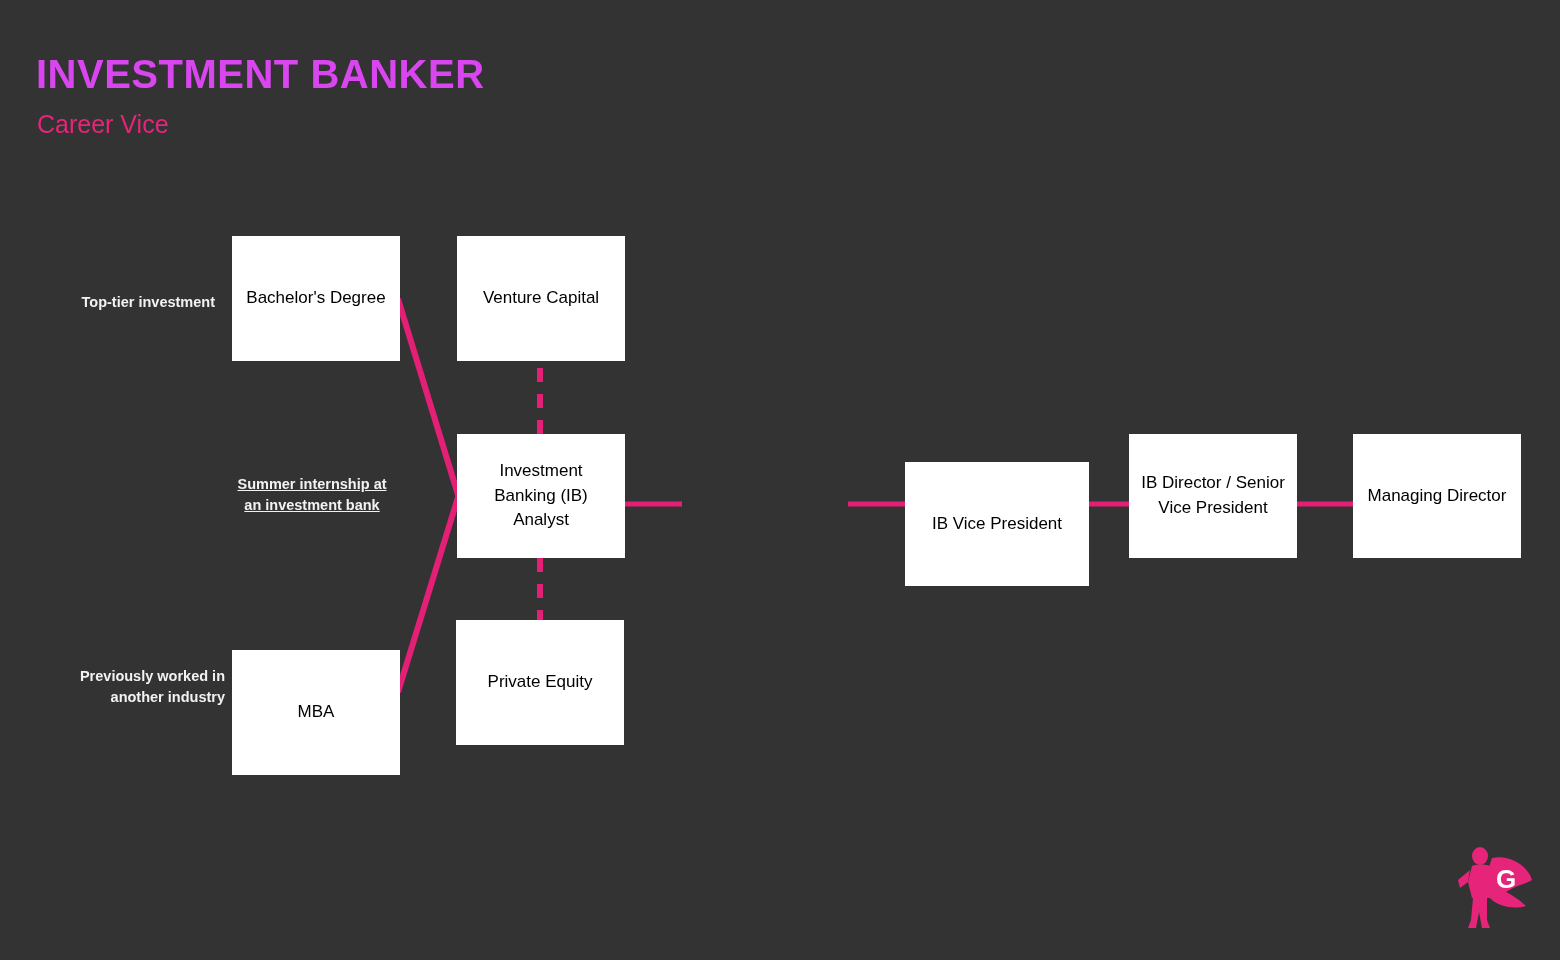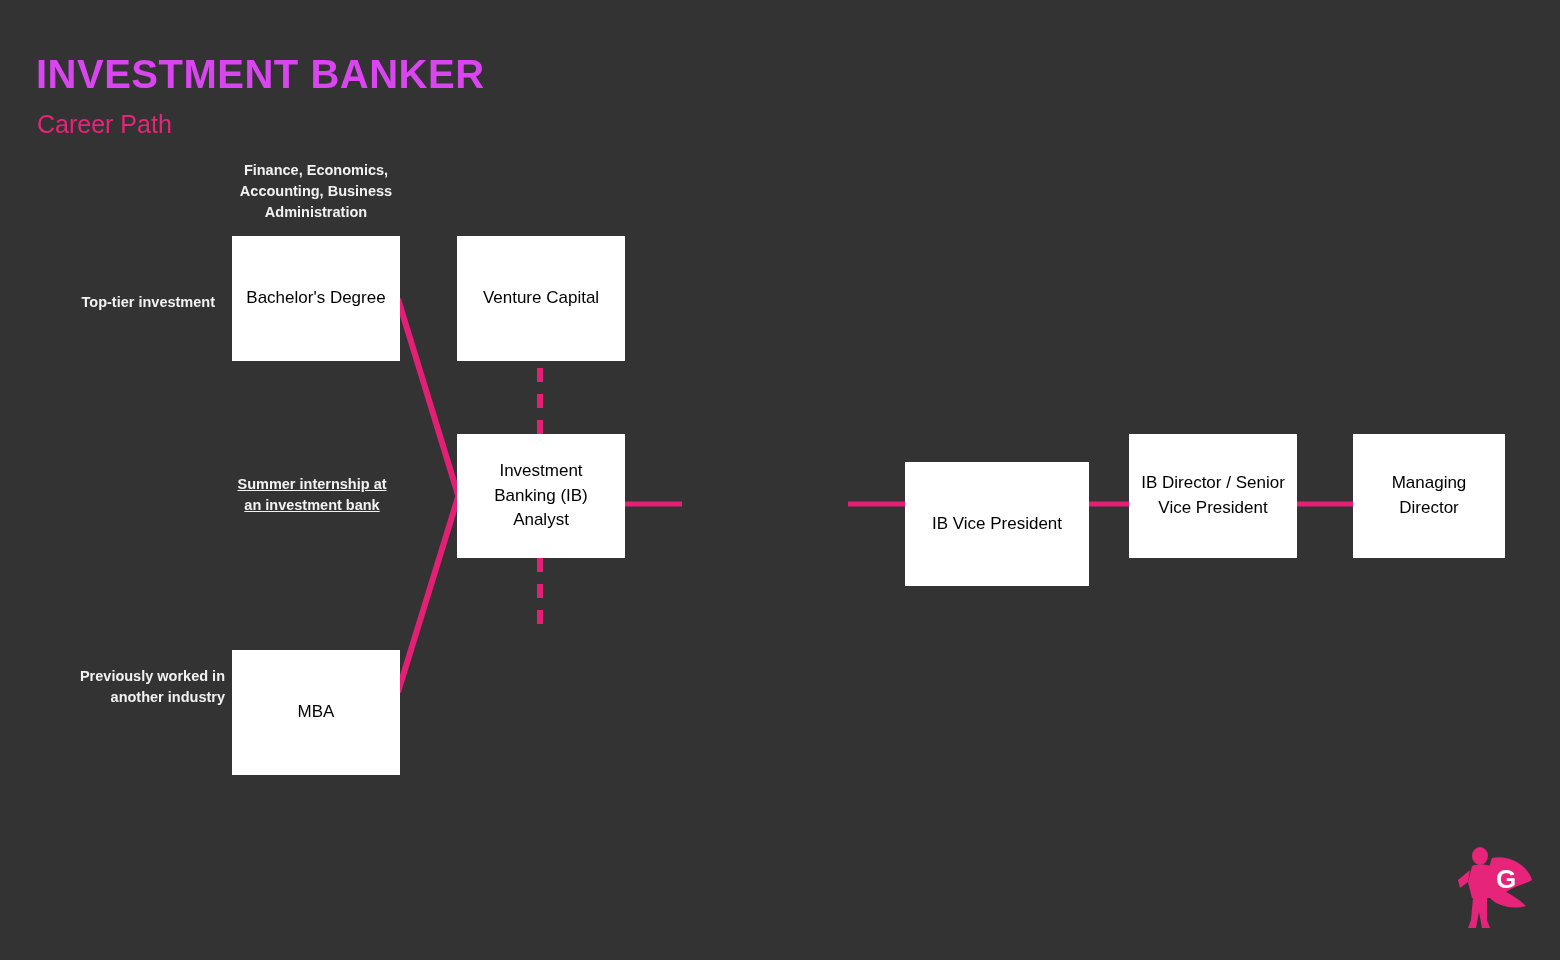--- a/index.html
+++ b/index.html
@@ -87,61 +87,61 @@
     height: 96px;
     z-index: 5;
   }
 </style>
 </head>
 <body>
 
 <div id="canvas">
 
   <div id="title">INVESTMENT BANKER</div>
-  <div id="subtitle">Career Path</div>
+  <div id="subtitle">Career Vice</div>
 
   <svg id="wires" viewBox="0 0 1560 960">
 
     <line x1="398" y1="299" x2="459" y2="498" stroke="#e31f76" stroke-width="6" stroke-linecap="butt"></line>
 
     <line x1="398" y1="692" x2="459" y2="494" stroke="#e31f76" stroke-width="6" stroke-linecap="butt"></line>
 
     <line x1="540" y1="434" x2="540" y2="361" stroke="#e31f76" stroke-width="6" stroke-dasharray="14 12"></line>
 
     <line x1="540" y1="558" x2="540" y2="631" stroke="#e31f76" stroke-width="6" stroke-dasharray="14 12"></line>
 
     <line x1="624" y1="504" x2="682" y2="504" stroke="#e31f76" stroke-width="5"></line>
     <line x1="848" y1="504" x2="906" y2="504" stroke="#e31f76" stroke-width="5"></line>
     <line x1="1072" y1="504" x2="1130" y2="504" stroke="#e31f76" stroke-width="5"></line>
     <line x1="1296" y1="504" x2="1354" y2="504" stroke="#e31f76" stroke-width="5"></line>
   </svg>
 
-  <div class="anno center-al" style="left:228px; top:160px; width:176px;">Finance, Economics, Accounting, Business Administration</div>
 
   <div class="anno right-al" style="left:35px; top:292px; width:180px;">Top-tier investment</div>
 
   <div class="anno center-al" style="left:234px; top:474px; width:156px;text-decoration:underline;">Summer internship at an investment bank</div>
 
   <div class="anno right-al" style="left:45px; top:666px; width:180px;">Previously worked in another industry</div>
 
   <div class="node" style="left:232px; top:236px; width:168px; height:125px;">Bachelor's Degree</div>
 
   <div class="node" style="left:457px; top:236px; width:168px; height:125px;">Venture Capital</div>
 
   <div class="node" style="left:457px; top:434px; width:168px; height:124px;">Investment Banking (IB) Analyst</div>
 
 
   <div class="node" style="left:905px; top:434px; width:184px; height:124px;margin-top:28px;">IB Vice President</div>
 
   <div class="node" style="left:1129px; top:434px; width:168px; height:124px;text-align:center;">IB Director / Senior Vice President</div>
 
-  <div class="node" style="left:1353px; top:434px; width:152px; height:124px;">Managing Director</div>
+  <div class="node" style="left:1353px; top:434px; width:168px; height:124px;">Managing Director</div>
 
   <div class="node" style="left:232px; top:650px; width:168px; height:125px;">MBA</div>
 
+  <div class="node" style="left:456px; top:620px; width:168px; height:125px;">Private Equity</div>
 
   <svg id="logo" viewBox="0 0 96 96">
 
     <path d="M44 18 C62 14, 80 26, 84 40 C78 44, 66 46, 58 52 C66 56, 74 62, 78 66 C64 70, 48 66, 40 56 C38 44, 40 28, 44 18 Z" fill="#e6247a"></path>
 
     <ellipse cx="32" cy="16" rx="8" ry="9" fill="#e6247a"></ellipse>
 
     <path d="M24 26 C28 24, 38 24, 42 26 L46 42 L42 58 L24 58 L20 42 Z" fill="#e6247a"></path>
     <path d="M22 30 L10 40 L12 48 L20 42 Z" fill="#e6247a"></path>
     <path d="M44 30 L54 40 L52 48 L44 42 Z" fill="#e6247a"></path>

